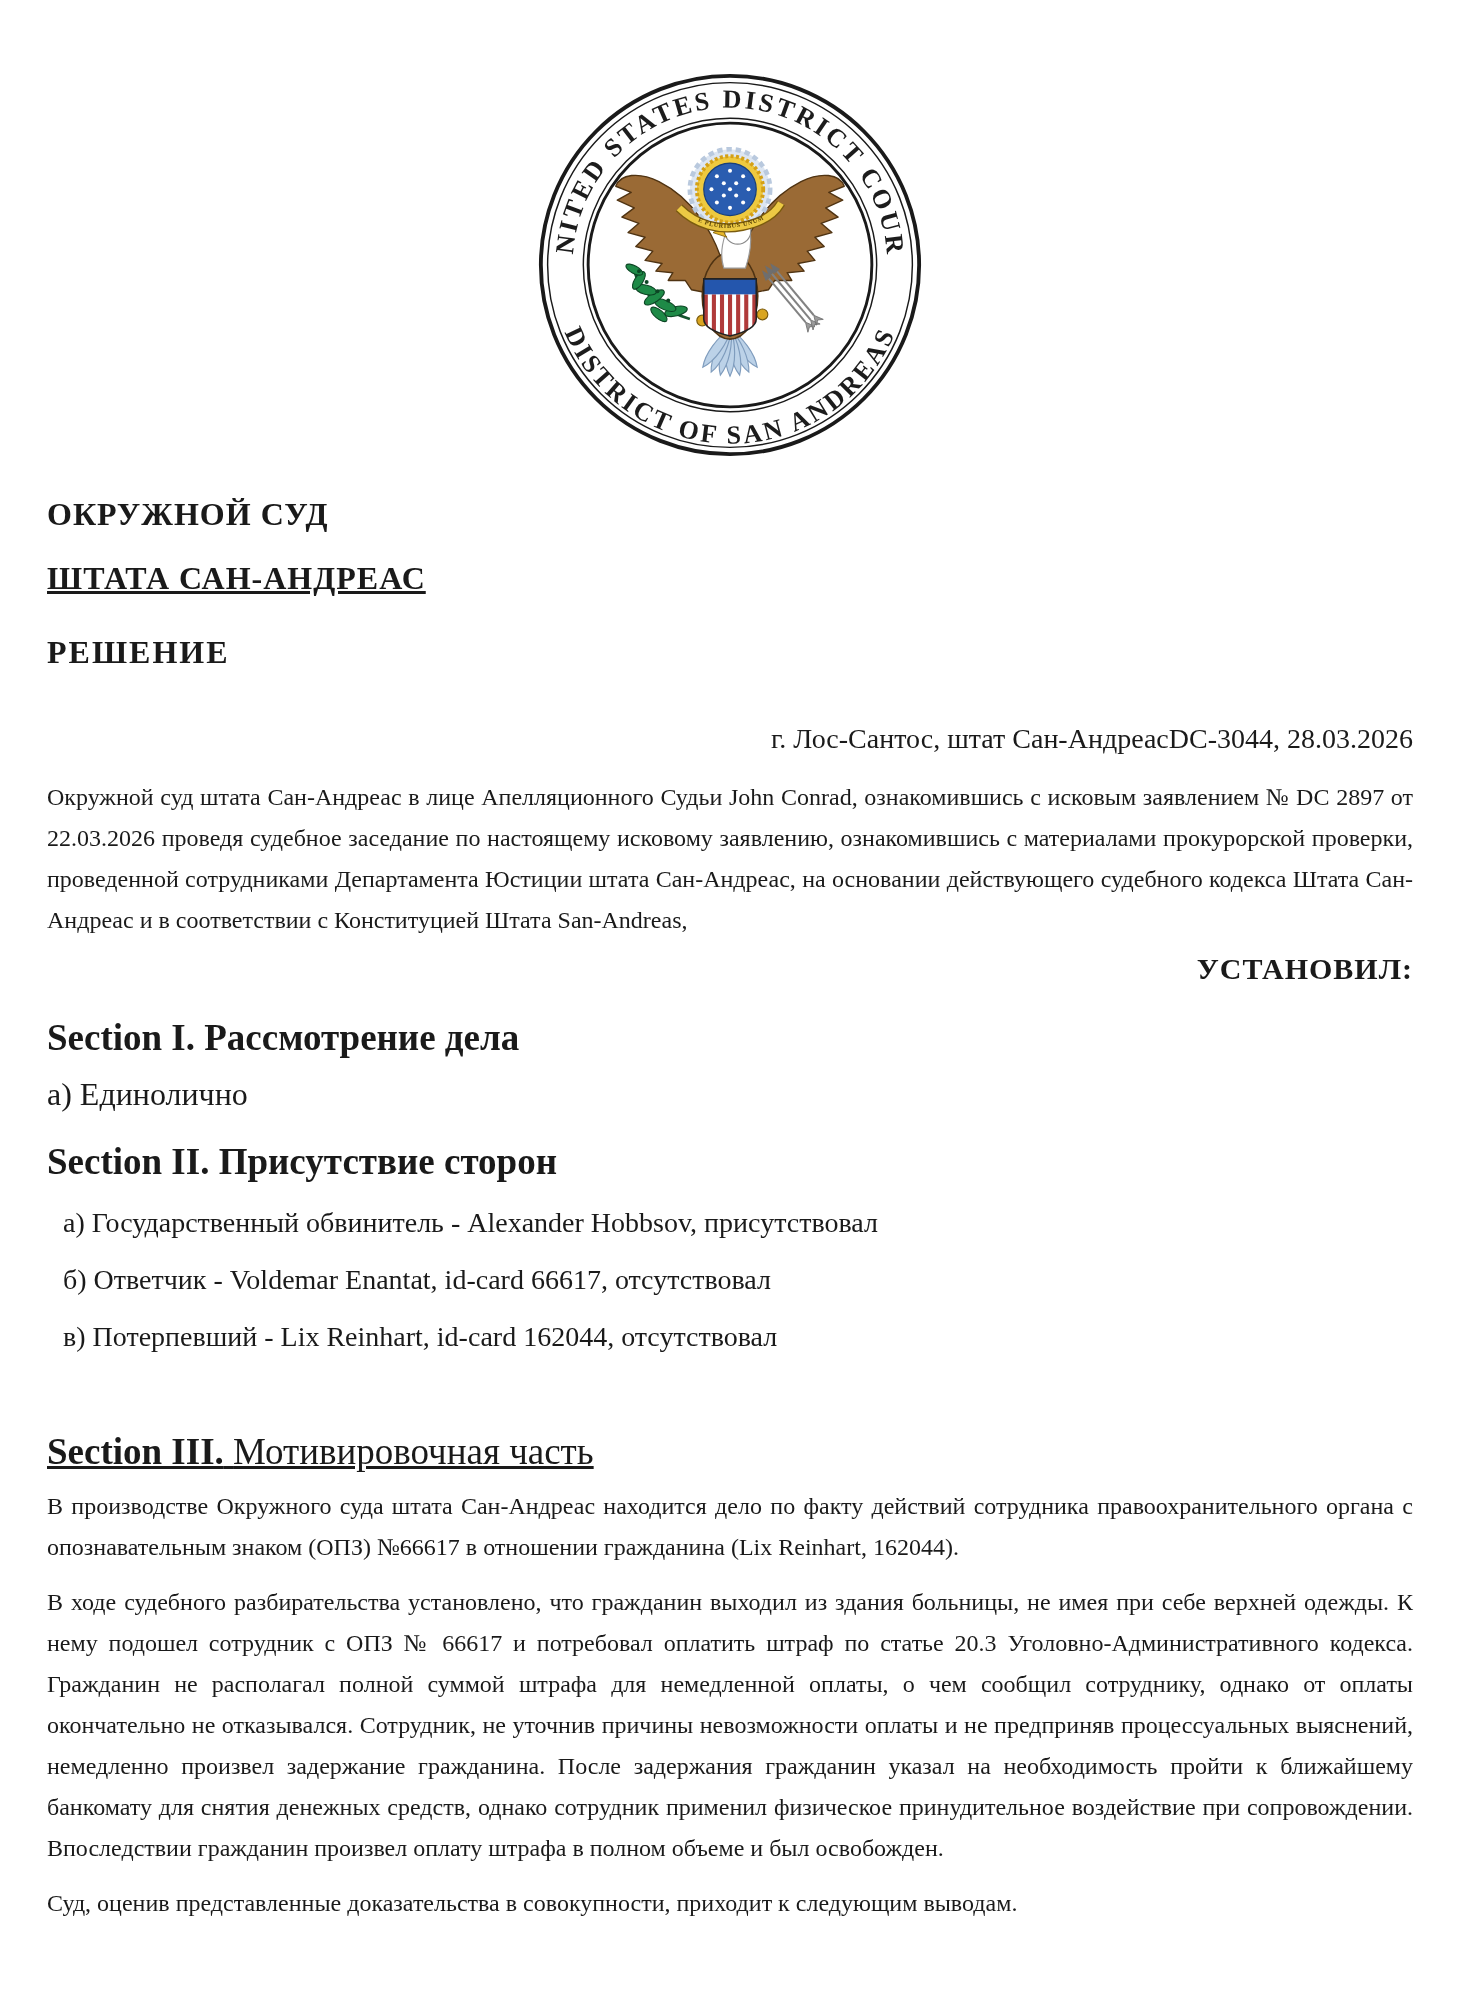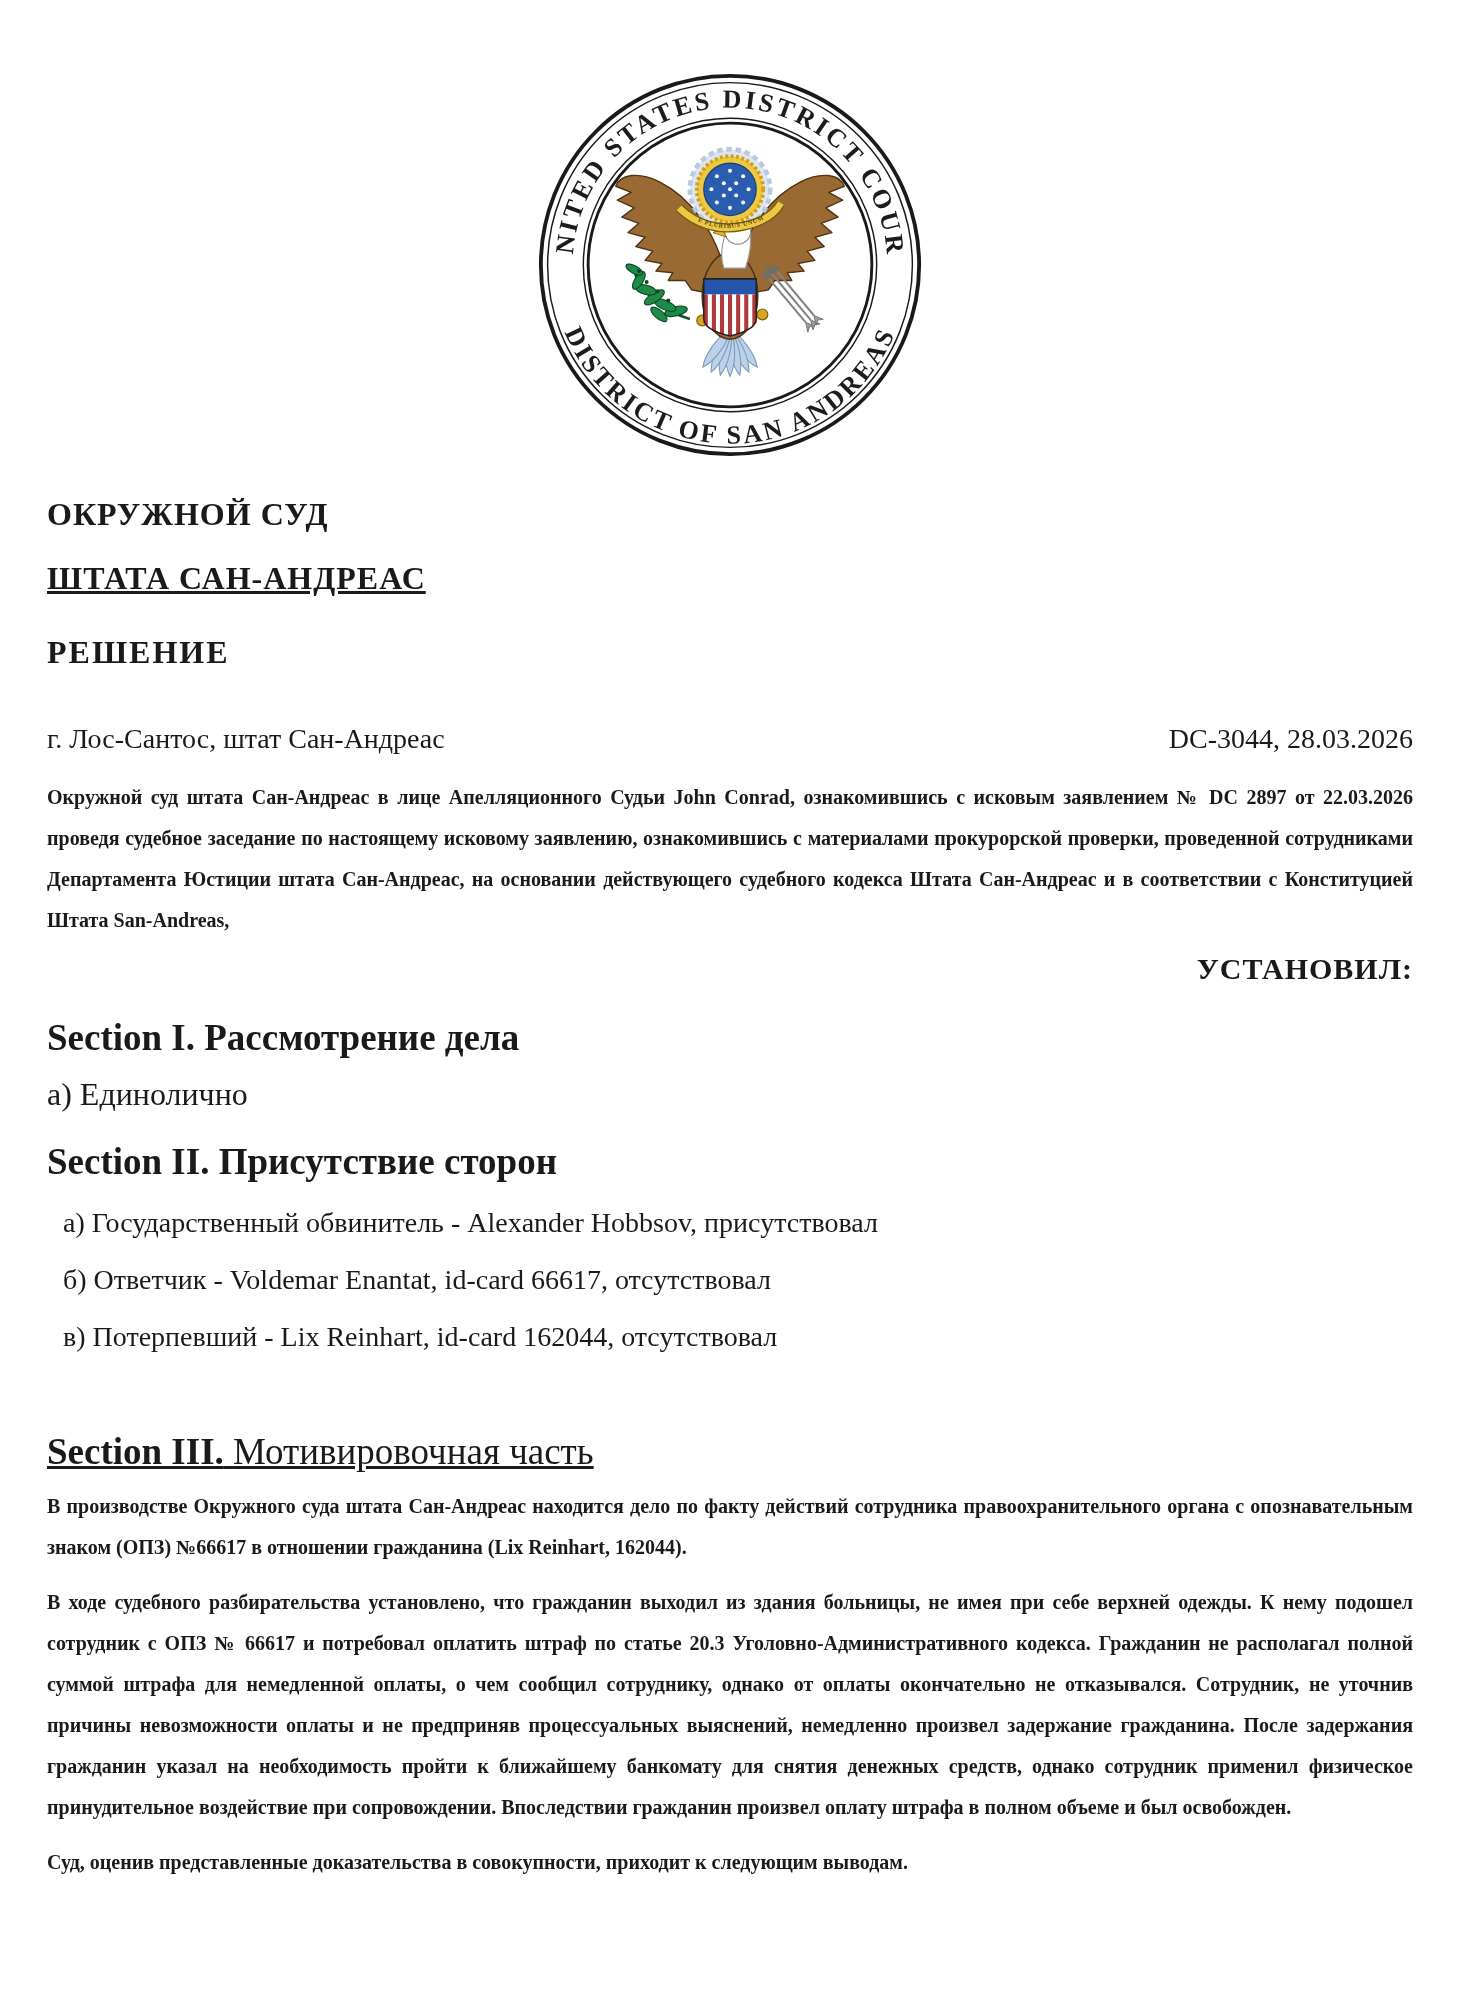--- a/index.html
+++ b/index.html
@@ -7,23 +7,23 @@
     width:1460px;height:2000px;margin:0 auto;background:#ffffff;
     font-family:"Liberation Serif","DejaVu Serif",serif;
     color:#1a1a1a;position:relative;overflow:hidden;box-sizing:border-box;
     padding:0 47px;
   }
   .seal-wrap{text-align:center;padding-top:72px;line-height:0;}
   .title{font-weight:bold;text-align:left;font-size:32px;line-height:40px;letter-spacing:1px;margin:0;}
   .title-1{margin-top:36px;}
   .title-2{margin-top:24px;text-decoration:underline;}
   .title-3{margin-top:34px;letter-spacing:2px;}
-  .meta-row{display:flex;justify-content:space-between;align-items:baseline;
+  .meta-row{display:flex;justify-content:flex-end;align-items:baseline;
     font-size:28px;line-height:41px;margin-top:46px;}
-  p.body-text{font-size:20px;line-height:41px;text-align:justify;margin:14px 0 0 0;font-weight:bold;}
+  p.body-text{font-size:24px;line-height:41px;text-align:justify;margin:14px 0 0 0;}
   p.intro{margin-top:18px;}
   .centered-heading{font-weight:bold;text-align:right;font-size:30px;line-height:44px;
     letter-spacing:1px;margin:6px 0 0 0;}
   .section-heading{font-weight:bold;font-size:37px;line-height:41px;margin:26px 0 0 0;}
   .section-heading .reg{font-weight:normal;}
   .section-item{font-size:32px;line-height:41px;margin:16px 0 0 0;}
   .section-items{font-size:28px;line-height:41px;margin:20px 0 0 0;}
   .section-items div{margin:16px;}
   .sec3{margin-top:74px;text-decoration:underline;}
   .b{font-weight:bold;}

